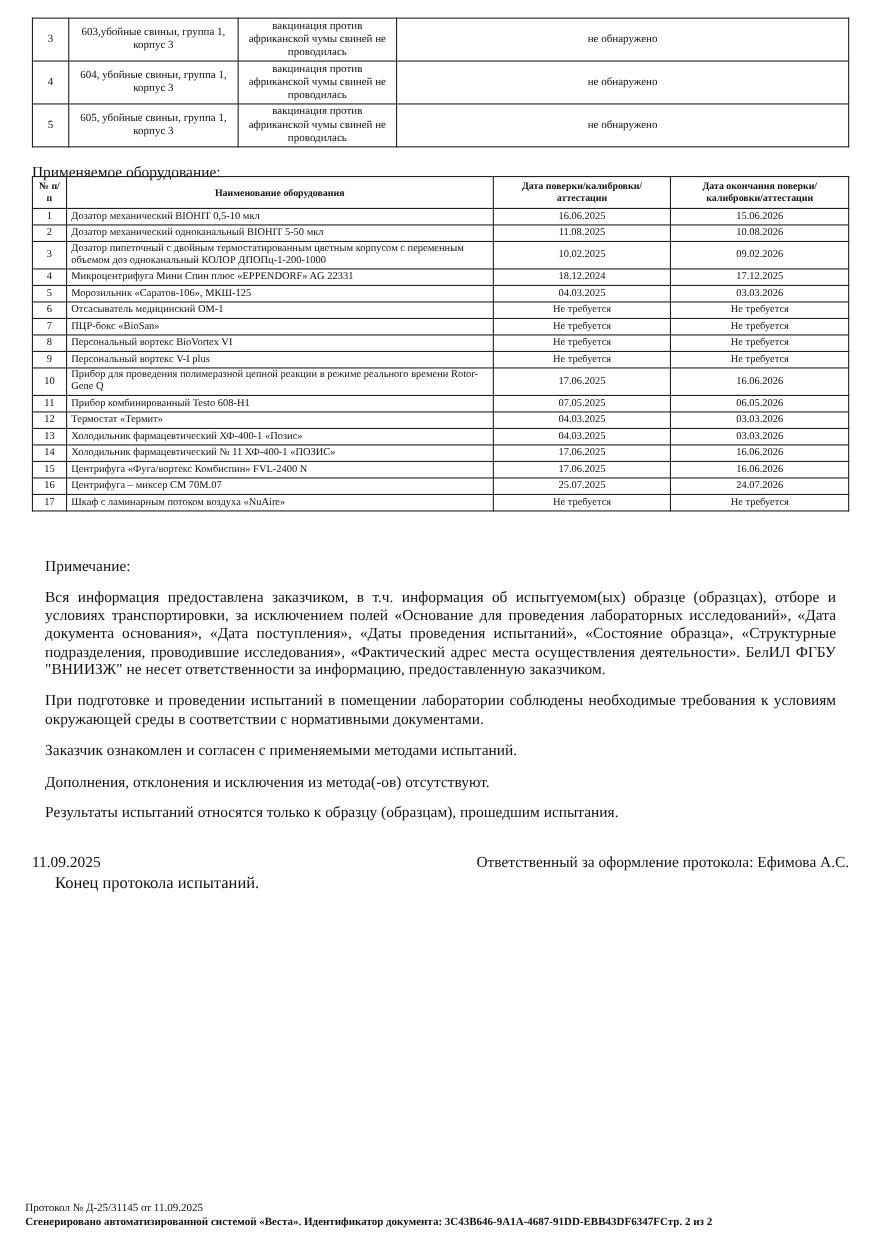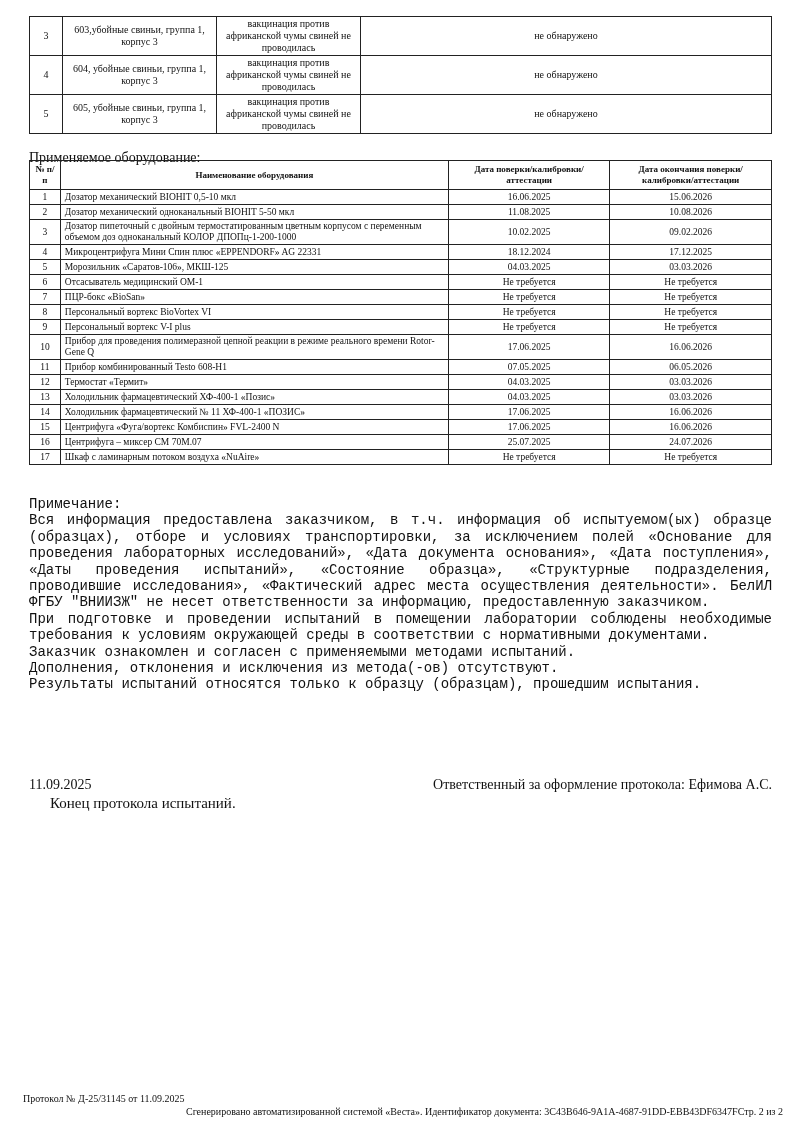--- a/index.html
+++ b/index.html
@@ -16,28 +16,28 @@
   .equip-title { position: absolute; left: 29px; top: 150px; font-size: 14px; }
   .equip-table { position: absolute; left: 29px; top: 160px; width: 743px; font-size: 9.5px; line-height: 11px; }
   .equip-table th { font-weight: bold; height: 28px; text-align: center; vertical-align: middle; padding: 0 3px; font-size: 9px; }
   .equip-table td { height: 14px; padding: 0 4px; vertical-align: middle; }
   .equip-table td.num { text-align: center; width: 22px; }
   .equip-table td.name { text-align: left; width: 383px; }
   .equip-table td.date { text-align: center; width: 154px; }
   .equip-table tr.tall td { height: 24px; }
 
   .notes { position: absolute; left: 29px; top: 496px; width: 743px; font-size: 14px; line-height: 16.4px; }
-  .notes p { margin: 0; text-align: justify; font-family: Liberation Mono, monospace; }
+  .notes p { margin: 12px; text-align: justify; }
 
   .sign-date { position: absolute; left: 29px; top: 777px; font-size: 14px; }
   .sign-resp { position: absolute; right: 28px; top: 777px; font-size: 14px; }
   .end-text { position: absolute; left: 29px; top: 795px; font-size: 15px; margin-left: 21px; }
 
   .footer { position: absolute; left: 23px; top: 1092px; width: 760px; font-size: 10px; line-height: 13px; }
-  .footer .line2 { display: flex; justify-content: flex-end; }
+  .footer .line2 { display: flex; justify-content: flex-start; font-weight: bold; }
 </style>
 </head>
 <body>
 
 <table class="sample-table">
   <tbody>
     <tr>
       <td class="c-num">3</td>
       <td class="c-name">603,убойные свиньи, группа 1, корпус 3</td>
       <td class="c-vac">вакцинация против африканской чумы свиней не проводилась</td>

